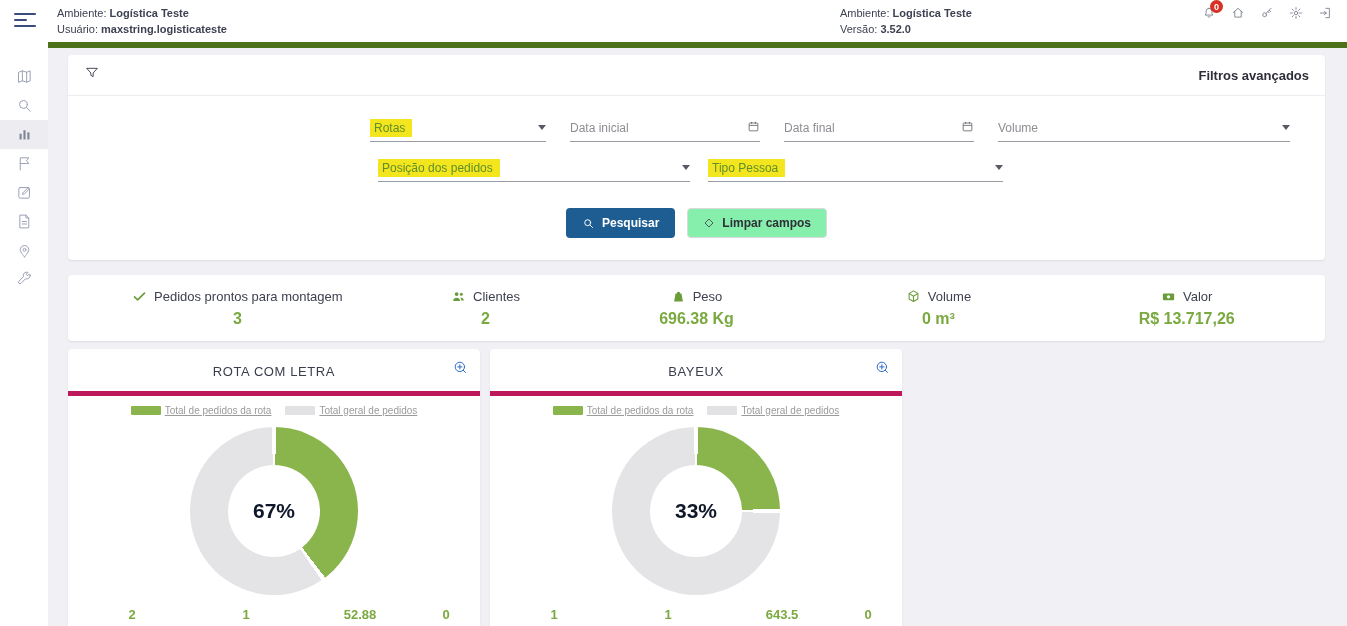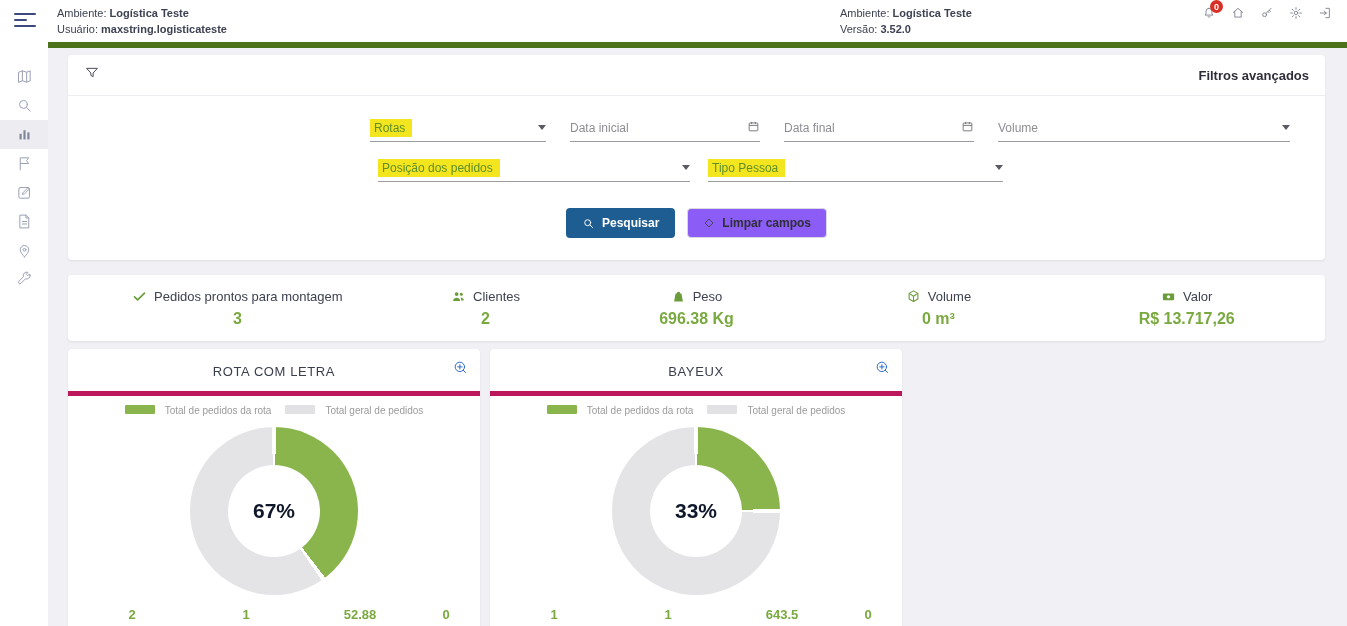--- a/index.html
+++ b/index.html
@@ -48,40 +48,40 @@
   .field .lbl.hl { flex:none; background:#f3e51e; color:#5f8f2b; padding:2px 7px 2px 4px; }
   .field .spacer { flex:1; }
   .arrow { width:0; height:0; border-left:4px solid transparent; border-right:4px solid transparent; border-top:5px solid #5a5a63; margin-left:6px; }
   .cal svg { width:13px; height:13px; stroke:#6b6b72; fill:none; stroke-width:1.6; }
   .w-rotas{ width:176px; } .w-date{ width:190px; } .w-filiais{ width:292px; }
   .w-posicao{ width:312px; } .w-tipo{ width:295px; }
   .btnrow { display:flex; justify-content:center; gap:12px; padding:26px 0 22px; }
   .btn { display:flex; align-items:center; gap:7px; font-size:12px; font-weight:bold; border-radius:4px; padding:7px 15px; cursor:pointer; border:1px solid transparent; }
   .btn-primary { background:#1e5d92; color:#fff; }
   .btn-primary svg { width:13px; height:13px; stroke:#fff; fill:none; stroke-width:1.8; stroke-linecap:round; }
-  .btn-secondary { background:#8b5cf6; color:#2f2f38; border-color:#d9d9de; }
+  .btn-secondary { background:#86efac; color:#2f2f38; border-color:#d9d9de; }
   .btn-secondary svg { width:12px; height:12px; stroke:#3a3a42; fill:none; stroke-width:1.6; stroke-linejoin:round; }
 
   
   .summary { margin-top:15px; display:flex; padding:14px 8px 13px; }
   .sum-item { display:flex; flex-direction:column; align-items:center; }
   .s1{ width:26%; } .s2{ width:14%; } .s3{ width:20%; } .s4{ width:19%; } .s5{ width:21%; }
   .sum-label { display:flex; align-items:center; gap:7px; font-size:13px; color:#3e4150; }
   .sum-label svg { width:15px; height:15px; }
   .sum-value { margin-top:6px; font-size:16px; font-weight:bold; color:#79a93f; }
 
   
   .charts { display:flex; gap:10px; margin-top:8px; }
   .chart-card { width:412px; }
   .cc-head { position:relative; padding:13px 14px 11px; text-align:center; border-bottom:5px solid #be185d; }
   .cc-title { font-size:13px; letter-spacing:.6px; color:#3a3d4c; }
   .zoom-btn { position:absolute; right:12px; top:11px; cursor:pointer; }
   .zoom-btn svg { width:15px; height:15px; stroke:#2d6bc8; fill:none; stroke-width:1.6; stroke-linecap:round; }
   .legend { display:flex; justify-content:center; align-items:center; gap:14px; padding-top:9px; font-size:10px; color:#9b9b9b; }
-  .leg-item { display:flex; gap:10px; }
+  .leg-item { display:flex; align-items:center; gap:4px;text-decoration:underline; }
   .swatch { width:30px; height:9px; border-radius:1px; }
   .donut-wrap { display:flex; justify-content:center; padding:11px 0 6px; }
   .donut { width:168px; height:168px; border-radius:50%; position:relative; }
   .donut .hole { position:absolute; left:50%; top:50%; width:92px; height:92px; margin:-46px 0 0 -46px;
     border-radius:50%; background:#fff; display:flex; align-items:center; justify-content:center; }
   .center-label { font-size:21px; font-weight:bold; color:#0f172a; }
   .stats { display:flex; padding:6px 6px 10px; border-bottom:1px solid #ececf1; text-align:center; }
   .stat { display:flex; flex-direction:column; }
   .st1{ width:29%; } .st2{ width:28%; } .st3{ width:29%; } .st4{ width:14%; }
   .stat-value { font-size:13px; font-weight:bold; color:#79a93f; }

